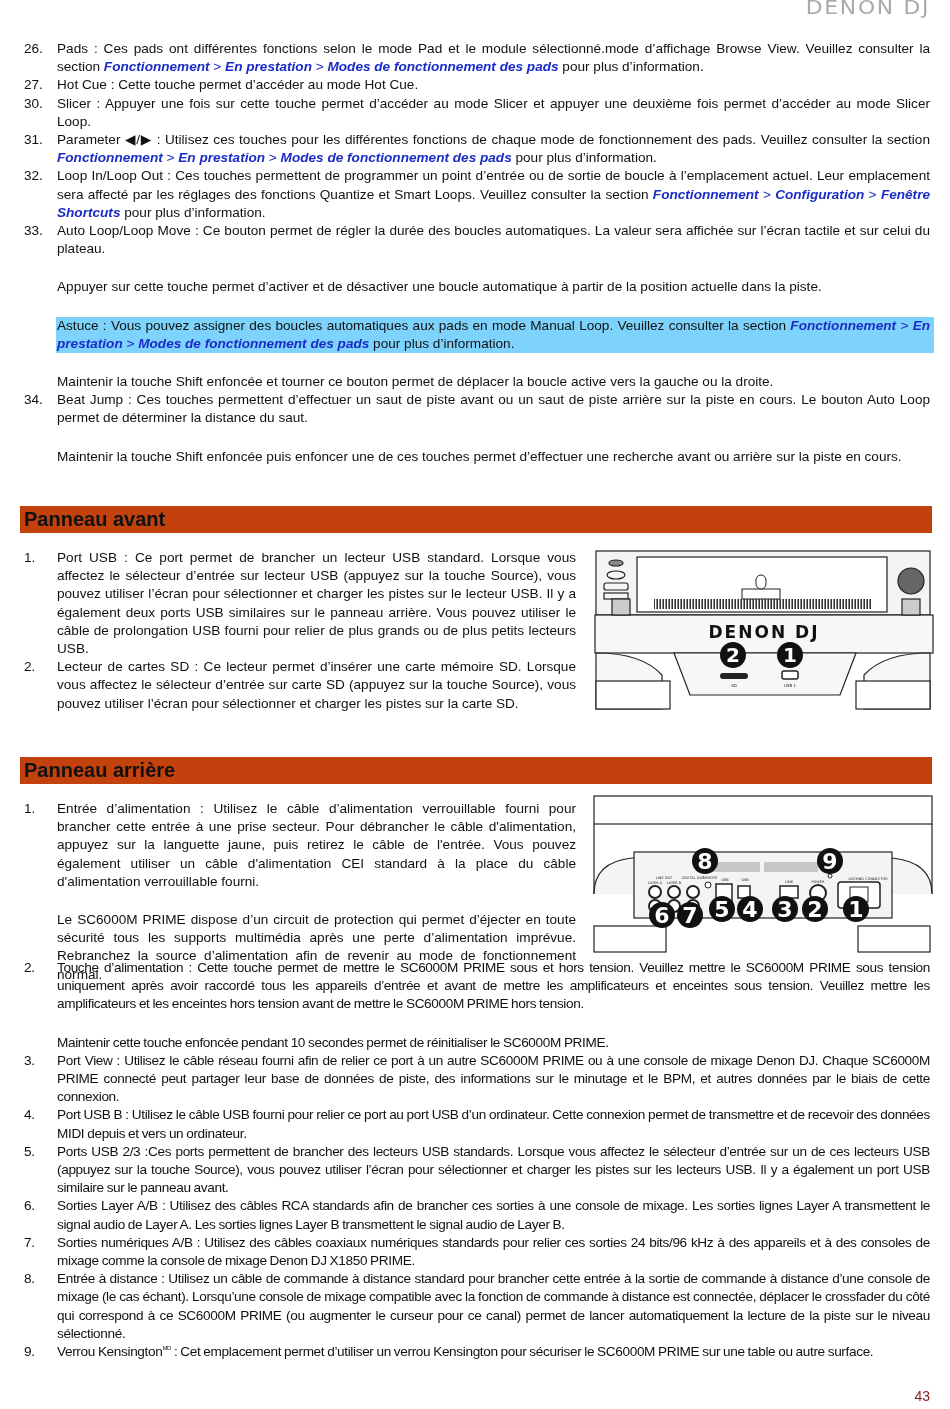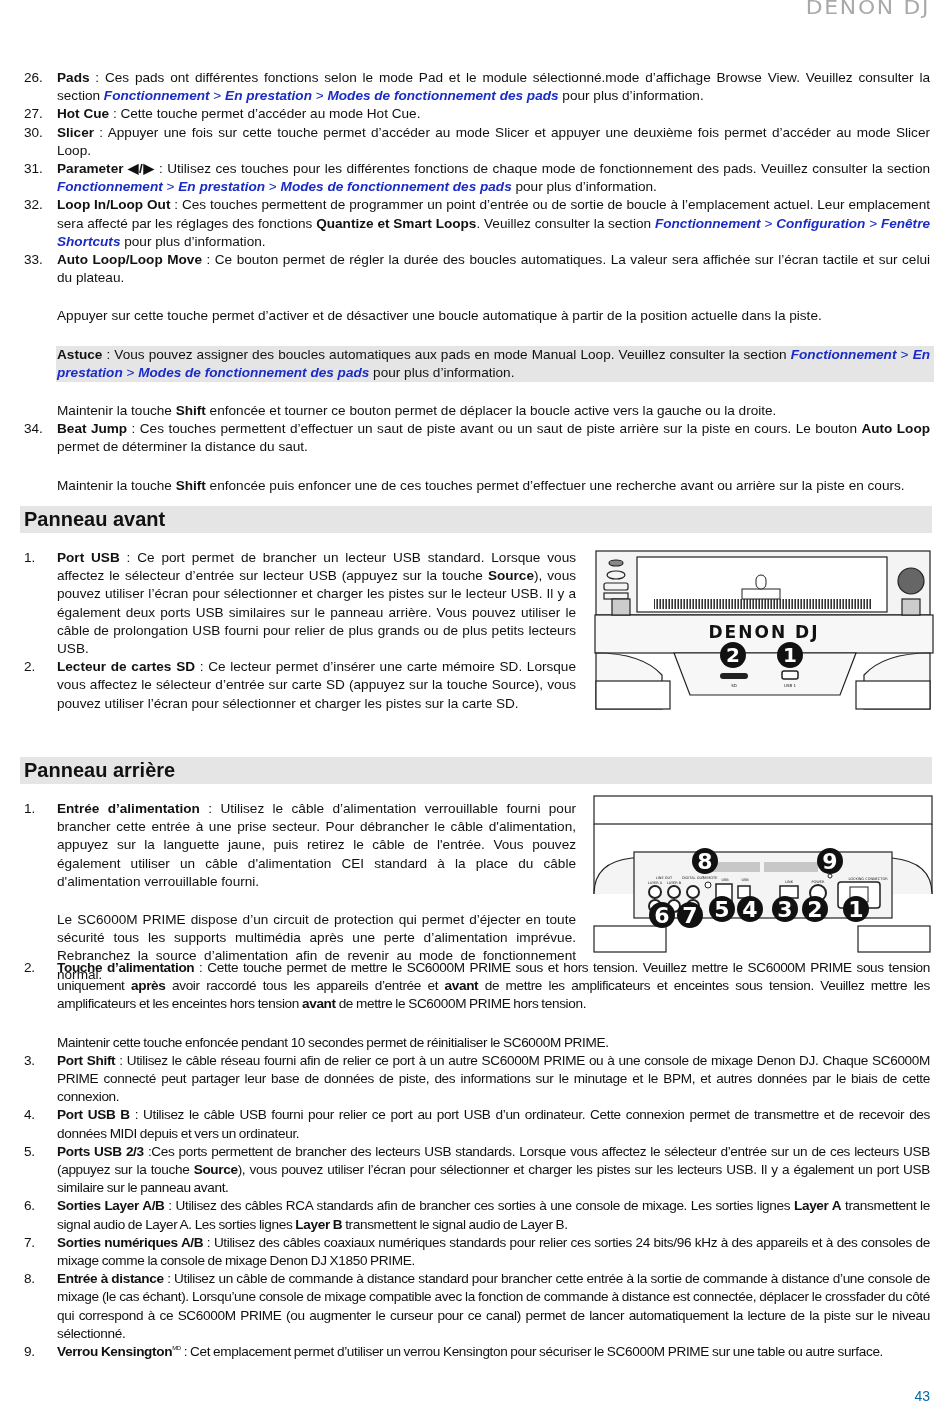--- a/index.html
+++ b/index.html
@@ -1,42 +1,42 @@
 <!DOCTYPE html>
 <html><head>
 <meta charset="utf-8">
 <style>
   html, body { margin:0; padding:0; background:#fff; }
   body { width:950px; height:1409px; position:relative; overflow:hidden;
          font-family:"Liberation Sans", sans-serif; color:#111; font-size:13.6px; line-height:18.2px; }
   .brand { position:absolute; right:20px; top:-2px; font-family:"DejaVu Sans", sans-serif; font-size:19px;
            letter-spacing:1.5px; color:#a9a9a9; font-weight:normal; transform:scaleX(1.15); transform-origin:right top; }
-  .page-num { position:absolute; right:20px; bottom:4px; color:#0369a1; font-size:14px; }
+  .page-num { position:absolute; right:20px; bottom:4px; color:#7f1d1d; font-size:14px; }
   .list { position:absolute; left:24px; margin:0; padding:0; list-style:none; }
   .item { position:relative; padding-left:33px; text-align:justify; }
   .num { position:absolute; left:0; top:0; }
   .para { display:block;margin-top:20px; }
-  b { font-weight:bold; }
+  b { font-weight:normal; }
   .link { color:#1a2bc6; font-weight:bold; font-style:italic; }
   .sep { color:#1a2bc6; font-style:normal; font-weight:normal; }
-  .tip { background:#e5e5e5; display:block; margin-left:-1px; padding-left:1px; margin-right:-4px; padding-right:4px; }
-  .section-bar { position:absolute; left:20px; width:912px; height:27px; background:#e5e5e5; }
+  .tip { background:#7dd3fc; display:block; margin-left:-1px; padding-left:1px; margin-right:-4px; padding-right:4px; }
+  .section-bar { position:absolute; left:20px; width:912px; height:27px; background:#c2410c; }
   .section-bar h2 { margin:0; padding:0 0 0 4px; font-size:20px; line-height:27px; font-weight:bold; color:#111;
                     font-family:"Liberation Sans", sans-serif; transform:scaleY(1.05); }
   .narrow { font-family:"Liberation Sans Narrow", "Liberation Sans", sans-serif; }
   .cond { letter-spacing:-0.35px; word-spacing:-0.5px; }
   .figure { position:absolute; }
   sup { font-size:6px; vertical-align:super; line-height:0; }
 </style>
 </head>
 <body>
 
 <div class="brand">DENON DJ</div>
 
-<ol class="list" style="top:69px; width:906px;">
+<ol class="list" style="top:40px; width:906px;">
   <li class="item">
     <span class="num">26.</span>
     <b>Pads</b><span> : Ces pads ont différentes fonctions selon le mode Pad et le module sélectionné.mode d’affichage Browse View. Veuillez consulter la section </span><span class="link">Fonctionnement</span><span class="sep"> &gt; </span><span class="link">En prestation</span><span class="sep"> &gt; </span><span class="link">Modes de fonctionnement des pads</span><span> pour plus d’information.</span>
   </li>
   <li class="item">
     <span class="num">27.</span>
     <b>Hot Cue</b><span> : Cette touche permet d’accéder au mode Hot Cue.</span>
   </li>
   <li class="item">
     <span class="num">30.</span>
@@ -138,21 +138,21 @@
 </ol>
 
 <ol class="list narrow cond" style="top:959px; width:906px;">
   <li class="item">
     <span class="num">2.</span>
     <b>Touche d’alimentation</b><span> : Cette touche permet de mettre le SC6000M PRIME sous et hors tension. Veuillez mettre le SC6000M PRIME sous tension uniquement </span><b>après</b><span> avoir raccordé tous les appareils d’entrée et </span><b>avant</b><span> de mettre les amplificateurs et enceintes sous tension. Veuillez mettre les amplificateurs et les enceintes hors tension </span><b>avant</b><span> de mettre le SC6000M PRIME hors tension.</span>
     <span class="para">Maintenir cette touche enfoncée pendant 10 secondes permet de réinitialiser le SC6000M PRIME.</span>
   </li>
   <li class="item">
     <span class="num">3.</span>
-    <b>Port Shift</b><span> : Utilisez le câble réseau fourni afin de relier ce port à un autre SC6000M PRIME ou à une console de mixage Denon DJ. Chaque SC6000M PRIME connecté peut partager leur base de données de piste, des informations sur le minutage et le BPM, et autres données par le biais de cette connexion.</span>
+    <b>Port View</b><span> : Utilisez le câble réseau fourni afin de relier ce port à un autre SC6000M PRIME ou à une console de mixage Denon DJ. Chaque SC6000M PRIME connecté peut partager leur base de données de piste, des informations sur le minutage et le BPM, et autres données par le biais de cette connexion.</span>
   </li>
   <li class="item">
     <span class="num">4.</span>
     <b>Port USB B</b><span> : Utilisez le câble USB fourni pour relier ce port au port USB d’un ordinateur. Cette connexion permet de transmettre et de recevoir des données MIDI depuis et vers un ordinateur.</span>
   </li>
   <li class="item">
     <span class="num">5.</span>
     <b>Ports USB 2/3</b><span> :Ces ports permettent de brancher des lecteurs USB standards. Lorsque vous affectez le sélecteur d’entrée sur un de ces lecteurs USB (appuyez sur la touche </span><b>Source</b><span>), vous pouvez utiliser l’écran pour sélectionner et charger les pistes sur les lecteurs USB. Il y a également un port USB similaire sur le panneau avant.</span>
   </li>
   <li class="item">

